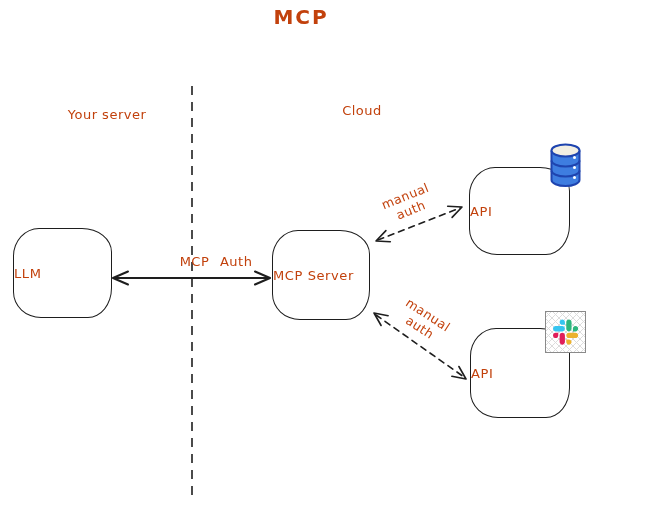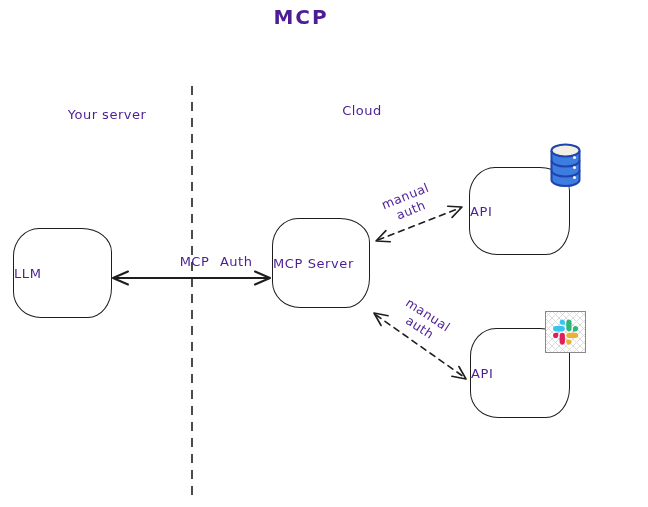--- a/index.html
+++ b/index.html
@@ -3,21 +3,21 @@
 <meta charset="utf-8">
 <style>
   * { margin: 0; padding: 0; box-sizing: border-box; }
   html, body { background: #ffffff; }
   .canvas {
     position: relative;
     width: 648px;
     height: 507px;
     background: #ffffff;
     font-family: "DejaVu Sans", "Liberation Sans", sans-serif;
-    color: #4c1d95;
+    color: #c2410c;
     overflow: hidden;
   }
   .title {
     position: absolute;
     left: 301px; top: 17px;
     transform: translate(-50%, -50%);
     font-size: 20px;
     font-weight: bold;
     letter-spacing: 2px;
     white-space: nowrap;
@@ -42,21 +42,21 @@
     border: 1.8px solid #1e1e1e;
     border-radius: 26px 30px 24px 28px / 28px 24px 30px 26px;
     background: #ffffff;
     display: flex;
     align-items: center;
     justify-content: flex-start;
     font-size: 13px;
     letter-spacing: 0.6px;
   }
   #node-llm        { left: 13px;  top: 228px; width: 99px;  height: 90px; }
-  #node-mcp-server { left: 272px; top: 218px; width: 98px;  height: 90px; }
+  #node-mcp-server { left: 272px; top: 230px; width: 98px;  height: 90px; }
   #node-api-db     { left: 469px; top: 167px; width: 101px; height: 88px; }
   #node-api-slack  { left: 470px; top: 328px; width: 100px; height: 90px; }
   .edge-label {
     position: absolute;
     transform: translate(-50%, -50%);
     font-size: 13px;
     letter-spacing: 0.5px;
     white-space: nowrap;
   }
   #label-mcp-auth { left: 192px; top: 261px; word-spacing: 6px; margin-left: 24px; }

